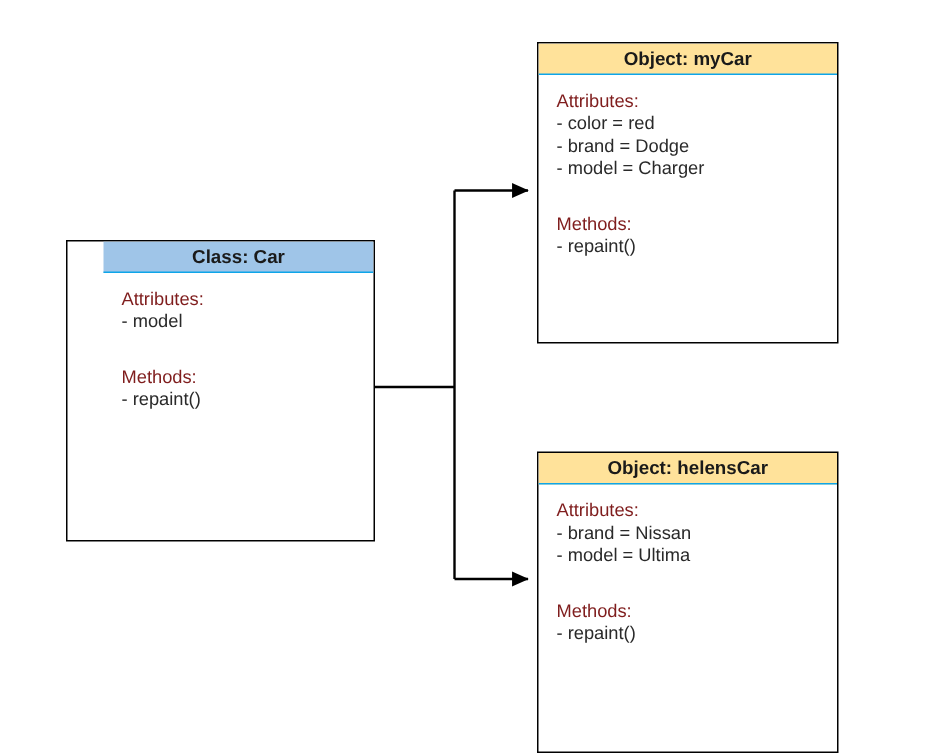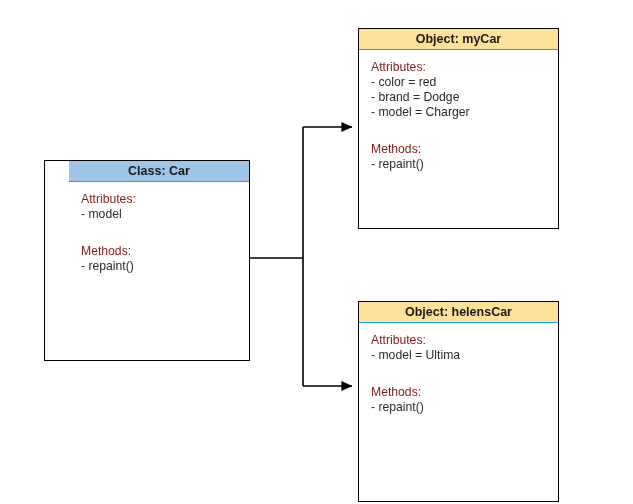--- a/index.html
+++ b/index.html
@@ -119,20 +119,21 @@
       <div class="section-gap"></div>
       <div class="section-title">Methods:</div>
       <div class="member-line">- repaint()</div>
     </div>
   </div>
 
   <div class="uml-box" id="object-helenscar">
     <div class="uml-header header-object">Object: helensCar</div>
     <div class="uml-body">
       <div class="section-title">Attributes:</div>
+      <div class="member-line">- brand = Nissan</div>
       <div class="member-line">- model = Ultima</div>
       <div class="section-gap"></div>
       <div class="section-title">Methods:</div>
       <div class="member-line">- repaint()</div>
     </div>
   </div>
 
 </div>
 
 </body></html>

